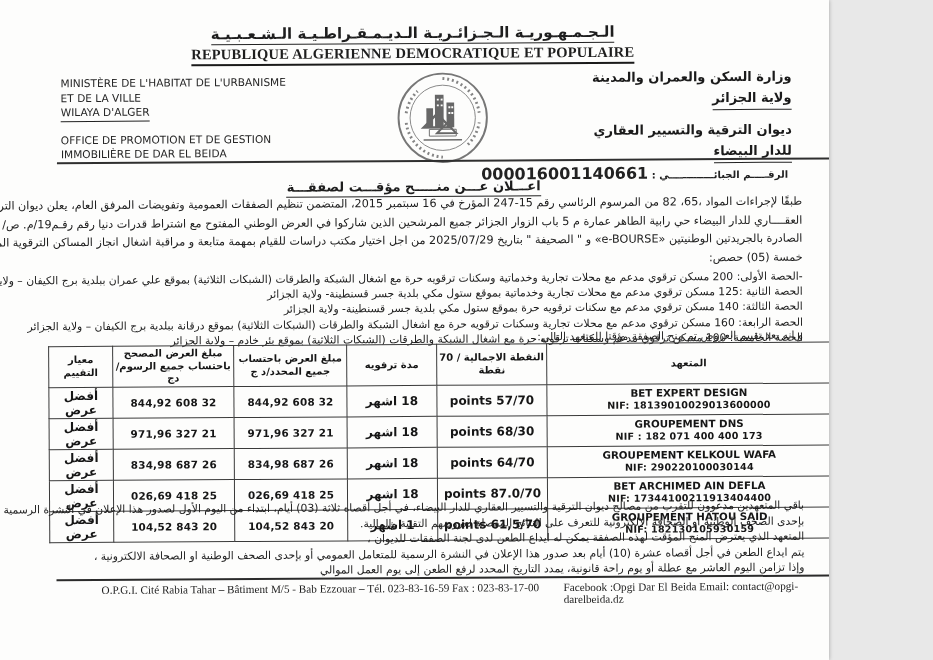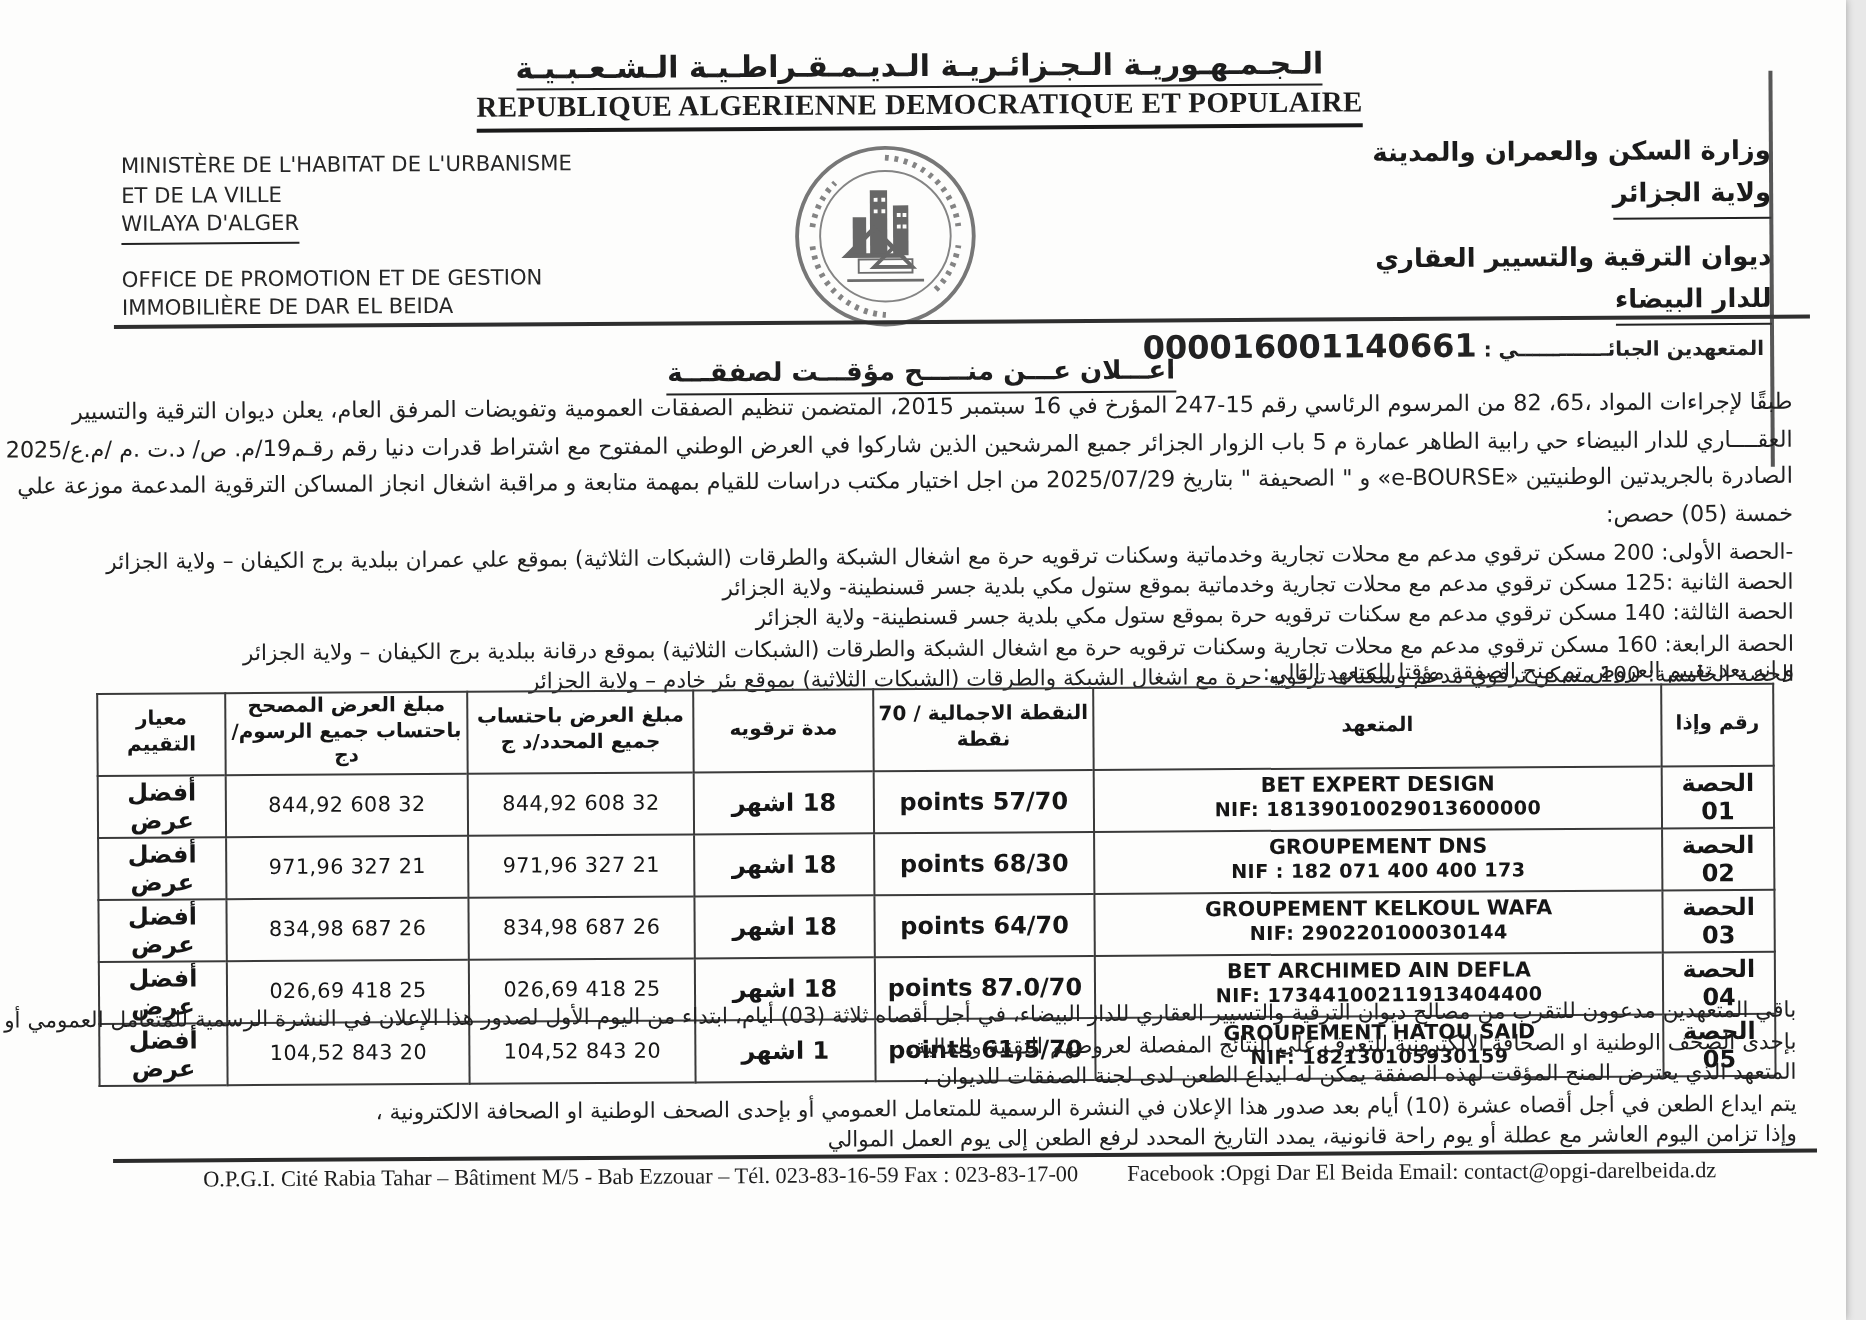--- a/index.html
+++ b/index.html
@@ -1,17 +1,17 @@
 <!DOCTYPE html>
 <html lang="ar"><head>
 <meta charset="utf-8">
 <style>
   html,body{margin:0;padding:0;background:#e8e8e8;}
   .page{
-    position:relative;width:923px;height:660px;background:#fdfdfc;overflow:hidden;
+    position:relative;width:829px;height:660px;background:#fdfdfc;overflow:hidden;
     font-family:"DejaVu Sans","Liberation Sans",sans-serif;color:#1e1e1e;
     box-shadow:0 0 4px rgba(0,0,0,.3);
   }
   .skew{position:absolute;inset:0;transform:rotate(-0.35deg);transform-origin:50% 50%;}
   .abs{position:absolute;}
   .center{left:0;right:0;text-align:center;}
   .u{border-bottom:1.6px solid #222;display:inline-block;padding-bottom:1px;}
   .republic-ar{top:24px;font-size:15px;font-weight:bold;letter-spacing:1px;}
   .republic-fr{top:45px;font-family:"Liberation Serif","DejaVu Serif",serif;
     font-size:14.5px;font-weight:bold;letter-spacing:.2px;}
@@ -33,21 +33,21 @@
   .lots div{white-space:nowrap;}
   .award{top:331px;font-size:10.8px;}
   table.results{position:absolute;left:48px;top:344px;width:838px;direction:rtl;
     border-collapse:collapse;table-layout:fixed;font-size:10px;color:#161616;}
   table.results th,table.results td{border:1.4px solid #3a3a3a;text-align:center;
     vertical-align:middle;padding:1px 2px;}
   table.results th{font-weight:bold;font-size:10px;line-height:12.5px;height:33px;}
   table.results td{height:25px;}
   .cell-contractor .nm{font-weight:bold;font-size:10.3px;line-height:11.5px;}
   .cell-contractor .nif{font-weight:bold;font-size:9.6px;line-height:11px;letter-spacing:.2px;}
-  .cell-amount{font-weight:normal;font-size:10.4px;letter-spacing:.2px;}
+  .cell-amount{font-weight:bold;font-size:10.4px;letter-spacing:.2px;}
   .cell-points,.cell-duration,.cell-lot,.cell-criterion{font-weight:bold;font-size:12px;}
   .notes{top:500px;font-size:10.8px;line-height:15.6px;}
   .notes div{white-space:nowrap;}
   .footer-rule{left:55px;top:577px;width:852px;border-top:2px solid #2b2b2b;}
   .footer{top:582px;font-family:"Liberation Serif","DejaVu Serif",serif;font-size:11.2px;color:#1d1d1d;}
   .footer-address{left:100px;}
   .footer-contact{left:562px;}
   .artifact-line{left:886px;top:38px;width:2px;height:198px;background:#3a3a3a;opacity:.85;}
   .stamp{left:396px;top:70px;width:96px;height:96px;opacity:.82;}
 </style>
@@ -108,21 +108,21 @@
       <div><span class="u">ولاية الجزائر</span></div>
       <div class="gap"></div>
       <div>ديوان الترقية والتسيير العقاري</div>
       <div><span class="u">للدار البيضاء</span></div>
     </div>
 
     <div class="abs header-rule"></div>
     <div class="abs artifact-line"></div>
 
     <div class="abs tax-line">
-      <span>المتعهدين الجبائـــــــــــــي :</span>
+      <span>الرقـــــم الجبائـــــــــــــي :</span>
       <b>000016001140661</b>
     </div>
 
     <div class="abs center doc-title">
       <span class="u">اعـــلان عـــن منـــــح مؤقـــت لصفقـــة</span>
     </div>
 
     <div class="abs para intro">
 
     <div>طبقًا لإجراءات المواد ،65، 82 من المرسوم الرئاسي رقم 15-247 المؤرخ في 16 سبتمبر 2015، المتضمن تنظيم الصفقات العمومية وتفويضات المرفق العام، يعلن ديوان الترقية والتسيير</div>

